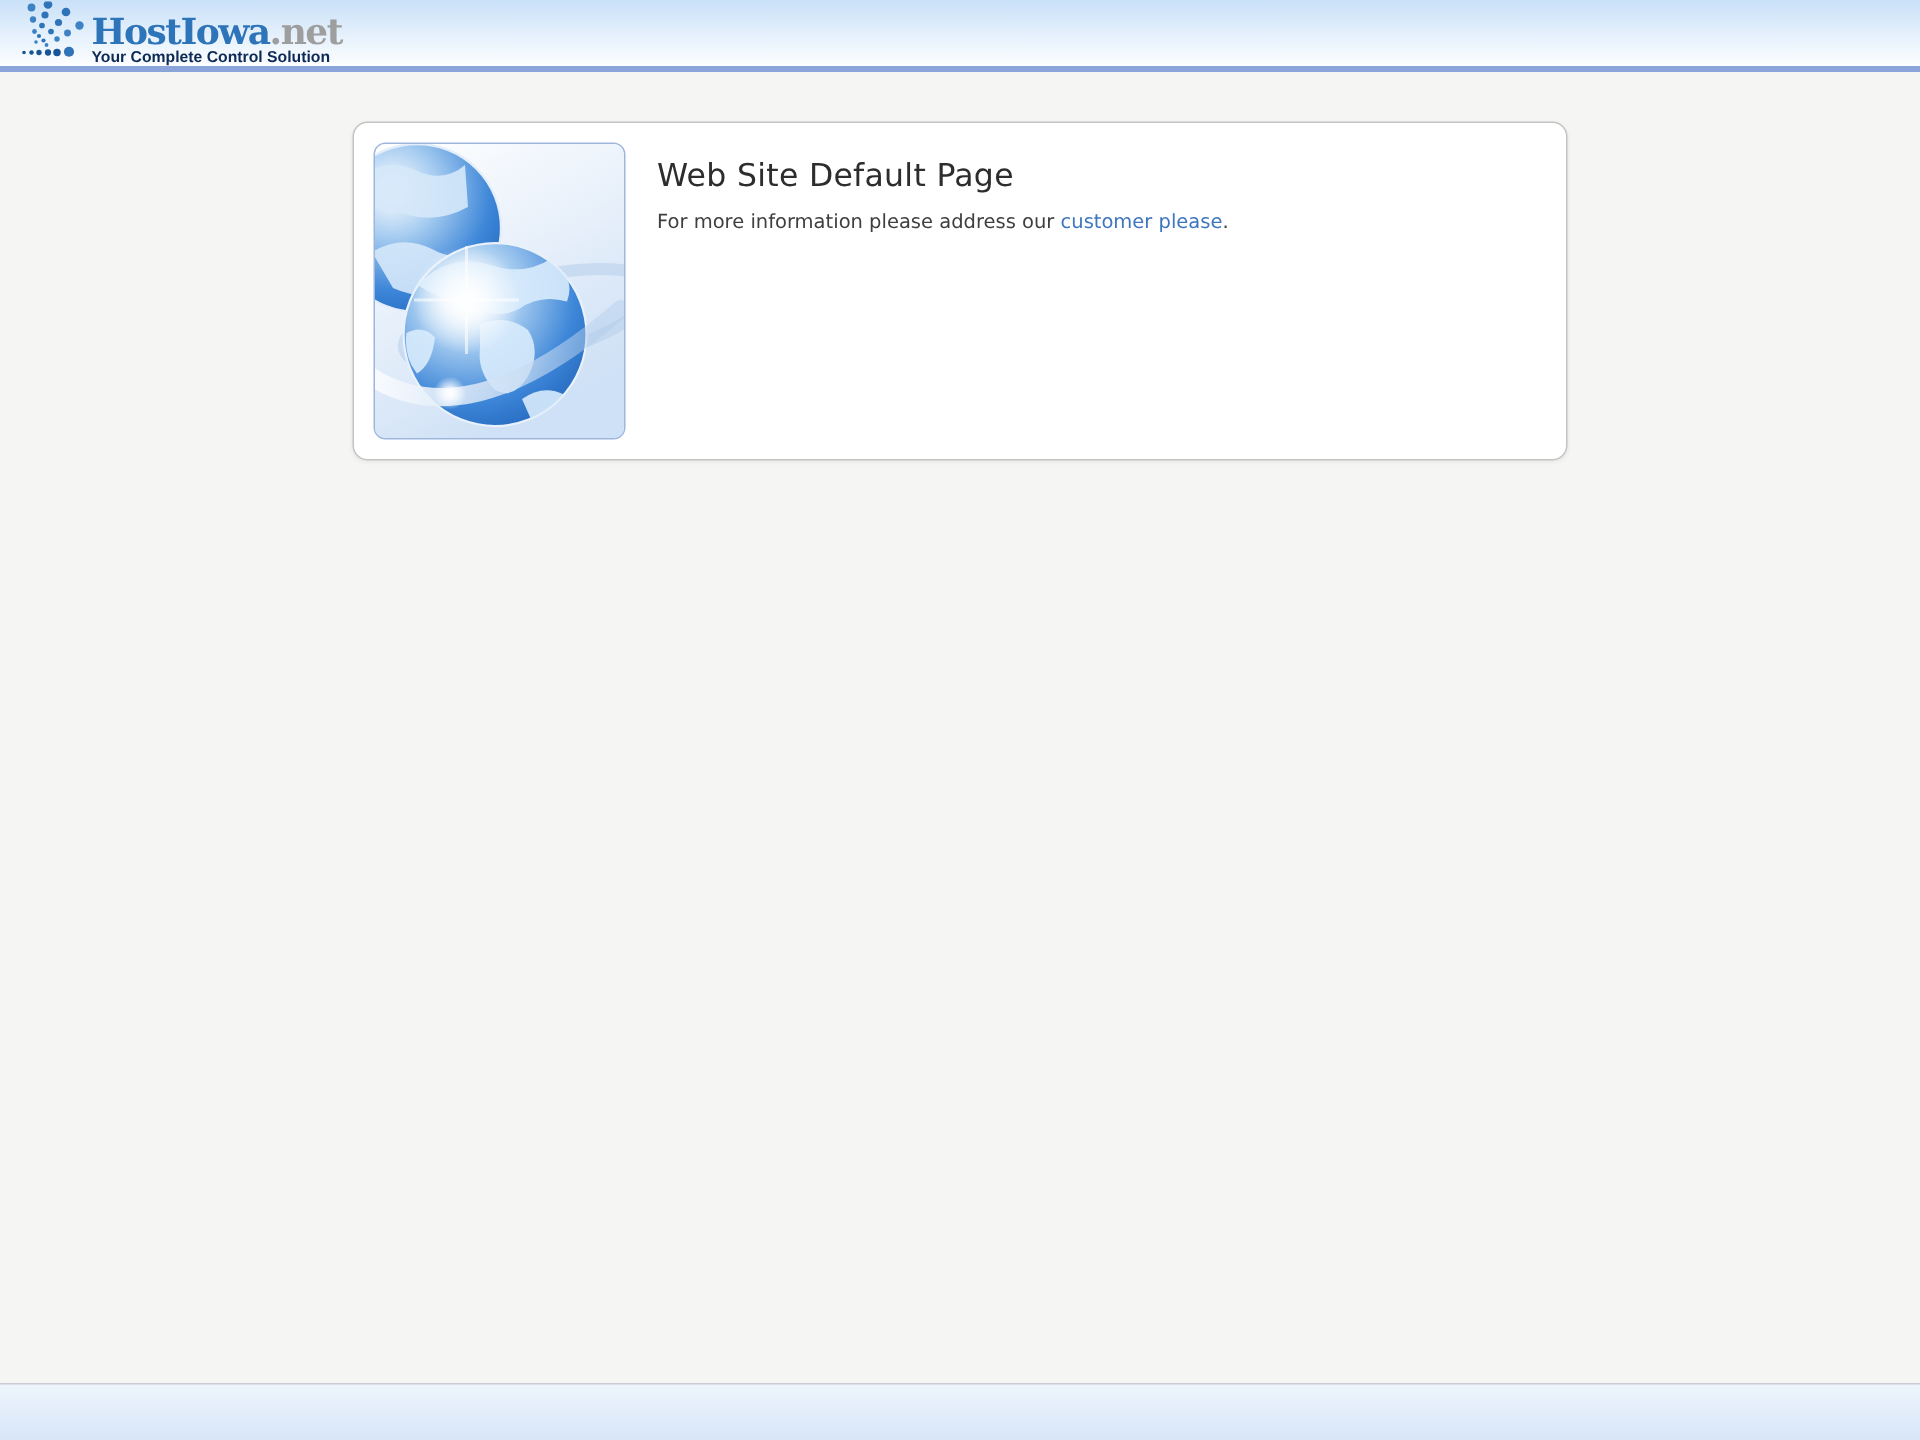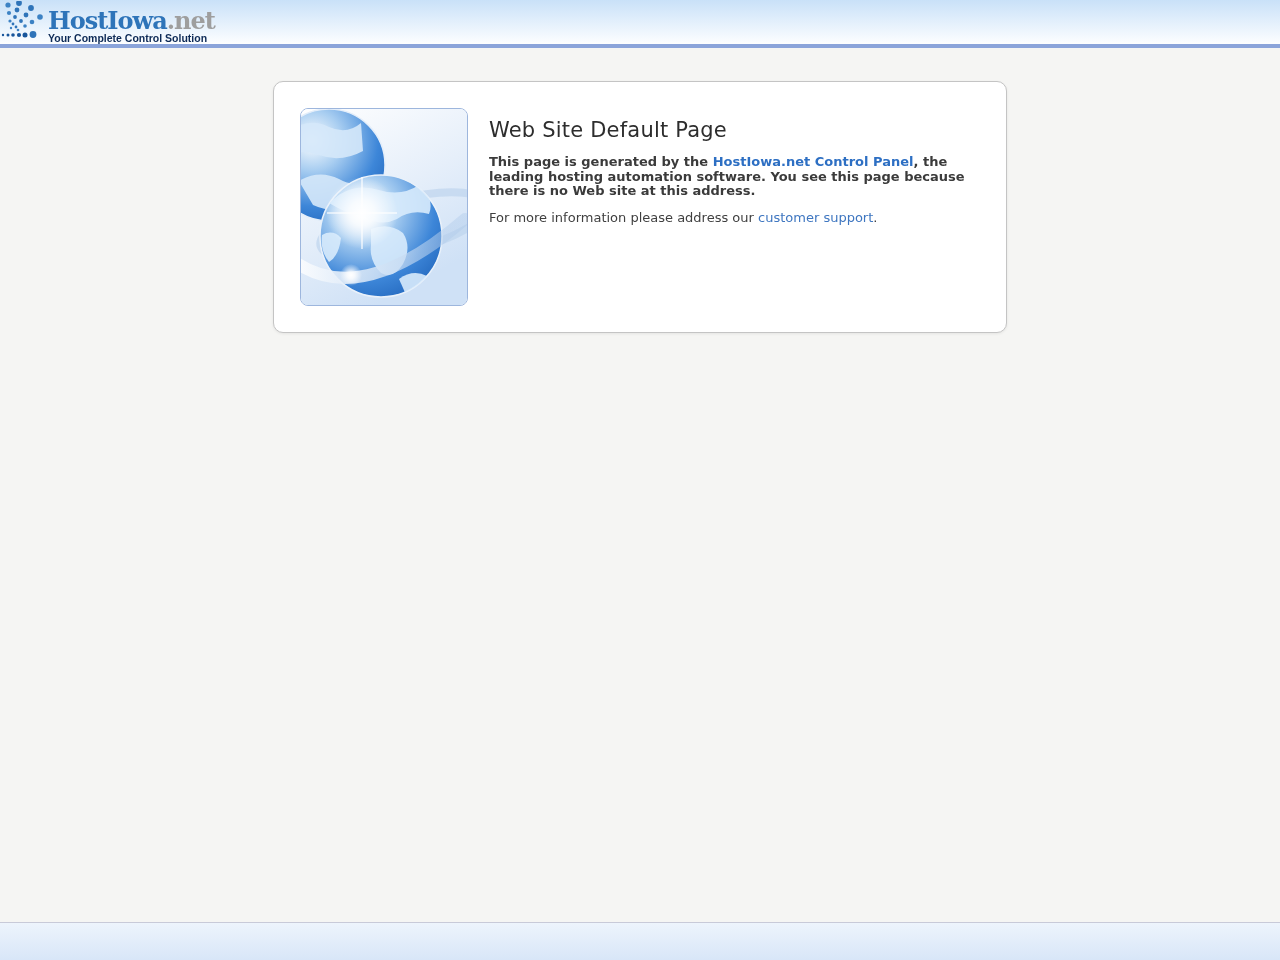--- a/index.html
+++ b/index.html
@@ -10,20 +10,21 @@
     position: relative;
     overflow: hidden;
   }
 
   
   .header {
     height: 44px;
     background: linear-gradient(#c9e1f8, #fdfeff);
     display: flex;
     align-items: center;
+    padding-left: 13px;
   }
   .header-bar { height: 4px; background: #8ba4da; }
 
   .logo { display: flex; align-items: flex-end; text-decoration: none; }
   .logo-icon { margin-right: 2px; margin-bottom: 1px; }
   .logo-text-col { display: flex; flex-direction: column; }
   .logo-name-row {
     font-family: "DejaVu Serif", "Liberation Serif", serif;
     font-weight: bold;
     font-size: 24px;
@@ -38,27 +39,27 @@
     font-weight: bold;
     font-size: 10.5px;
     line-height: 12px;
     color: #0d2a56;
     white-space: nowrap;
   }
 
   
   .content { padding-top: 33px; display: flex; justify-content: center; }
   .card {
-    width: 734px;
+    width: 810px;
     min-height: 218px;
     box-sizing: border-box;
     background: #ffffff;
     border: 1px solid #c4c4c4;
     border-radius: 10px;
-    padding: 26px;
+    padding: 13px;
     display: flex;
     box-shadow: 0 1px 3px rgba(0,0,0,0.07);
   }
   .globe-box {
     width: 166px; height: 196px;
     border: 1px solid #9db6dd;
     border-radius: 8px;
     overflow: hidden;
     flex-shrink: 0;
     background: #ffffff;
@@ -205,21 +206,20 @@
 
         <circle cx="61" cy="104" r="36" fill="url(#flare)"></circle>
         <path d="M 26 104 L 96 104 M 61 68 L 61 140" stroke="#ffffff" stroke-width="2" opacity="0.6"></path>
         <circle cx="50" cy="166" r="11" fill="url(#flare)"></circle>
       </svg>
     </div>
 
     <div class="card-text">
       <h1 class="page-title">Web Site Default Page</h1>
 
-      <p class="intro-par"><span>This page is generated by the </span><a href="#">HostIowa.net Control Panel</a><span>, the leading hosting automation software. You see this page because there is no Web site at this address.</span></p>
-
-      <p class="support-par"><span>For more information please address our </span><a href="#">customer support</a><span>.</span></p>
+
+      <p class="support-par"><span>For more information please address our </span><a href="#">customer please</a><span>.</span></p>
     </div>
 
   </div>
 </div>
 
 <div class="footer"></div>
 
 </body></html>

